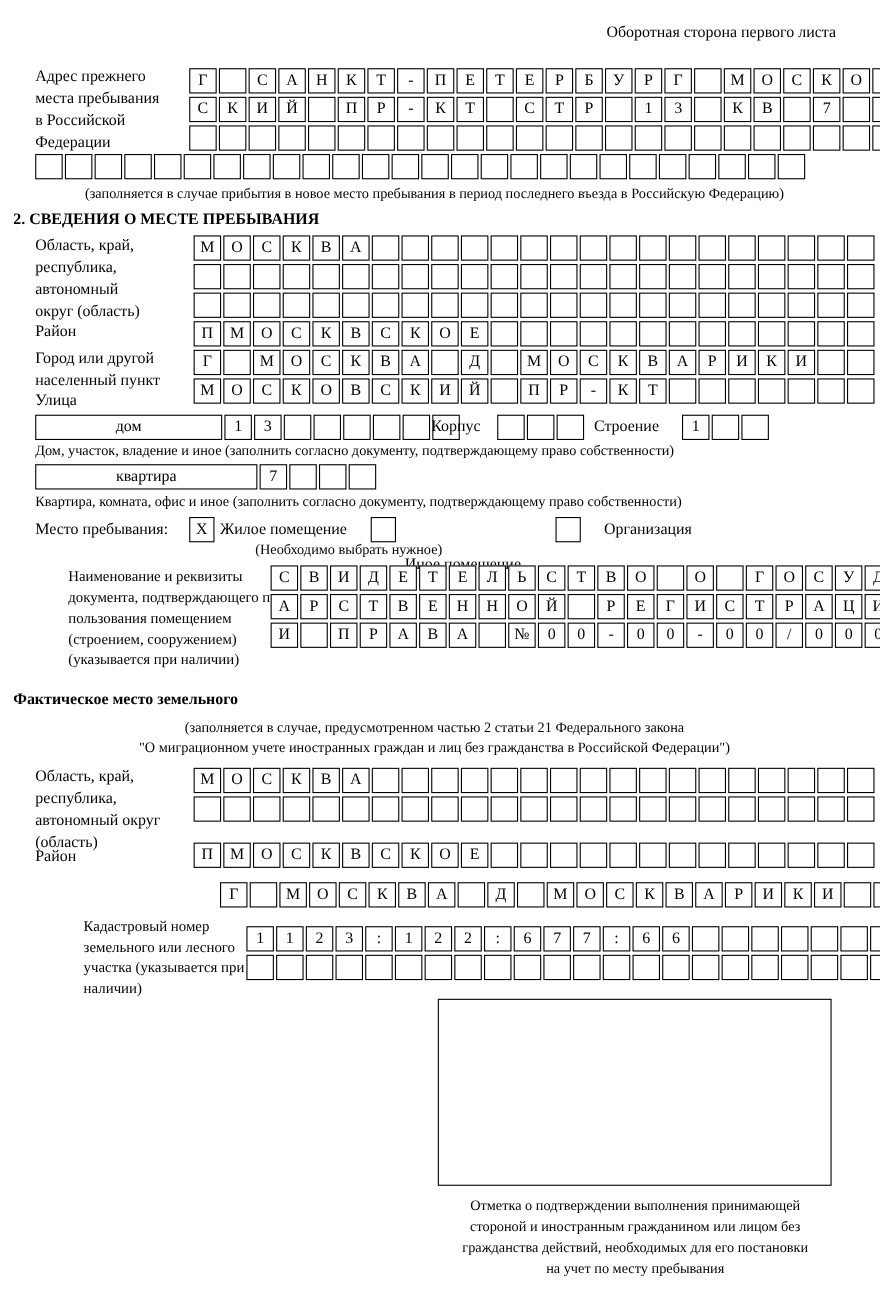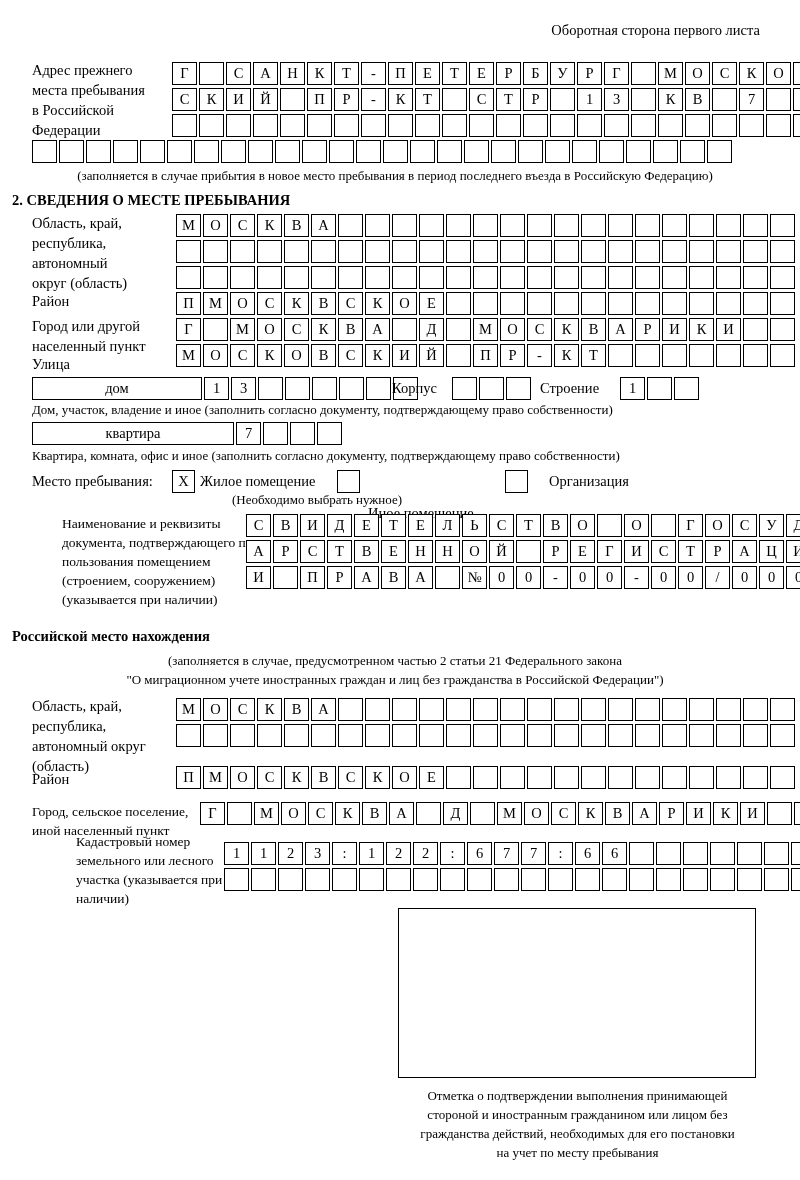--- a/index.html
+++ b/index.html
@@ -503,21 +503,21 @@
       <div class="cell">0</div>
       <div class="cell">-</div>
       <div class="cell">0</div>
       <div class="cell">0</div>
       <div class="cell">/</div>
       <div class="cell">0</div>
       <div class="cell">0</div>
       <div class="cell">0</div>
     </div>
 
-  <div class="abs section-title" style="top:628px; left:0px; width:760px;">Российской место нахождения</div>
+  <div class="abs section-title" style="top:628px; left:0px; width:760px;">Фактическое место земельного</div>
   <div class="abs center-note" style="top:653px; left:0px; width:790px;">(заполняется в случае, предусмотренном частью 2 статьи 21 Федерального закона</div>
   <div class="abs center-note" style="top:672px; left:0px; width:790px;">"О миграционном учете иностранных граждан и лиц без гражданства в Российской Федерации")</div>
 
   <div class="abs lbl" style="top:696px; left:32px; width:160px;">Область, край,
 республика,
 автономный округ
 (область)</div>
   <div class="abs cellrow" id="al-region-0" style="top:698px; left:176px;">
       <div class="cell">М</div>
       <div class="cell">О</div>
@@ -589,22 +589,20 @@
       <div class="cell"></div>
       <div class="cell"></div>
       <div class="cell"></div>
       <div class="cell"></div>
       <div class="cell"></div>
       <div class="cell"></div>
       <div class="cell"></div>
       <div class="cell"></div>
     </div>
 
-  <div class="abs lbl-sm" style="top:802px; left:32px; width:165px;">Город, сельское поселение,
-иной населенный пункт</div>
   <div class="abs cellrow" id="al-city" style="top:802px; left:200px;">
       <div class="cell">Г</div>
       <div class="cell"></div>
       <div class="cell">М</div>
       <div class="cell">О</div>
       <div class="cell">С</div>
       <div class="cell">К</div>
       <div class="cell">В</div>
       <div class="cell">А</div>
       <div class="cell"></div>

